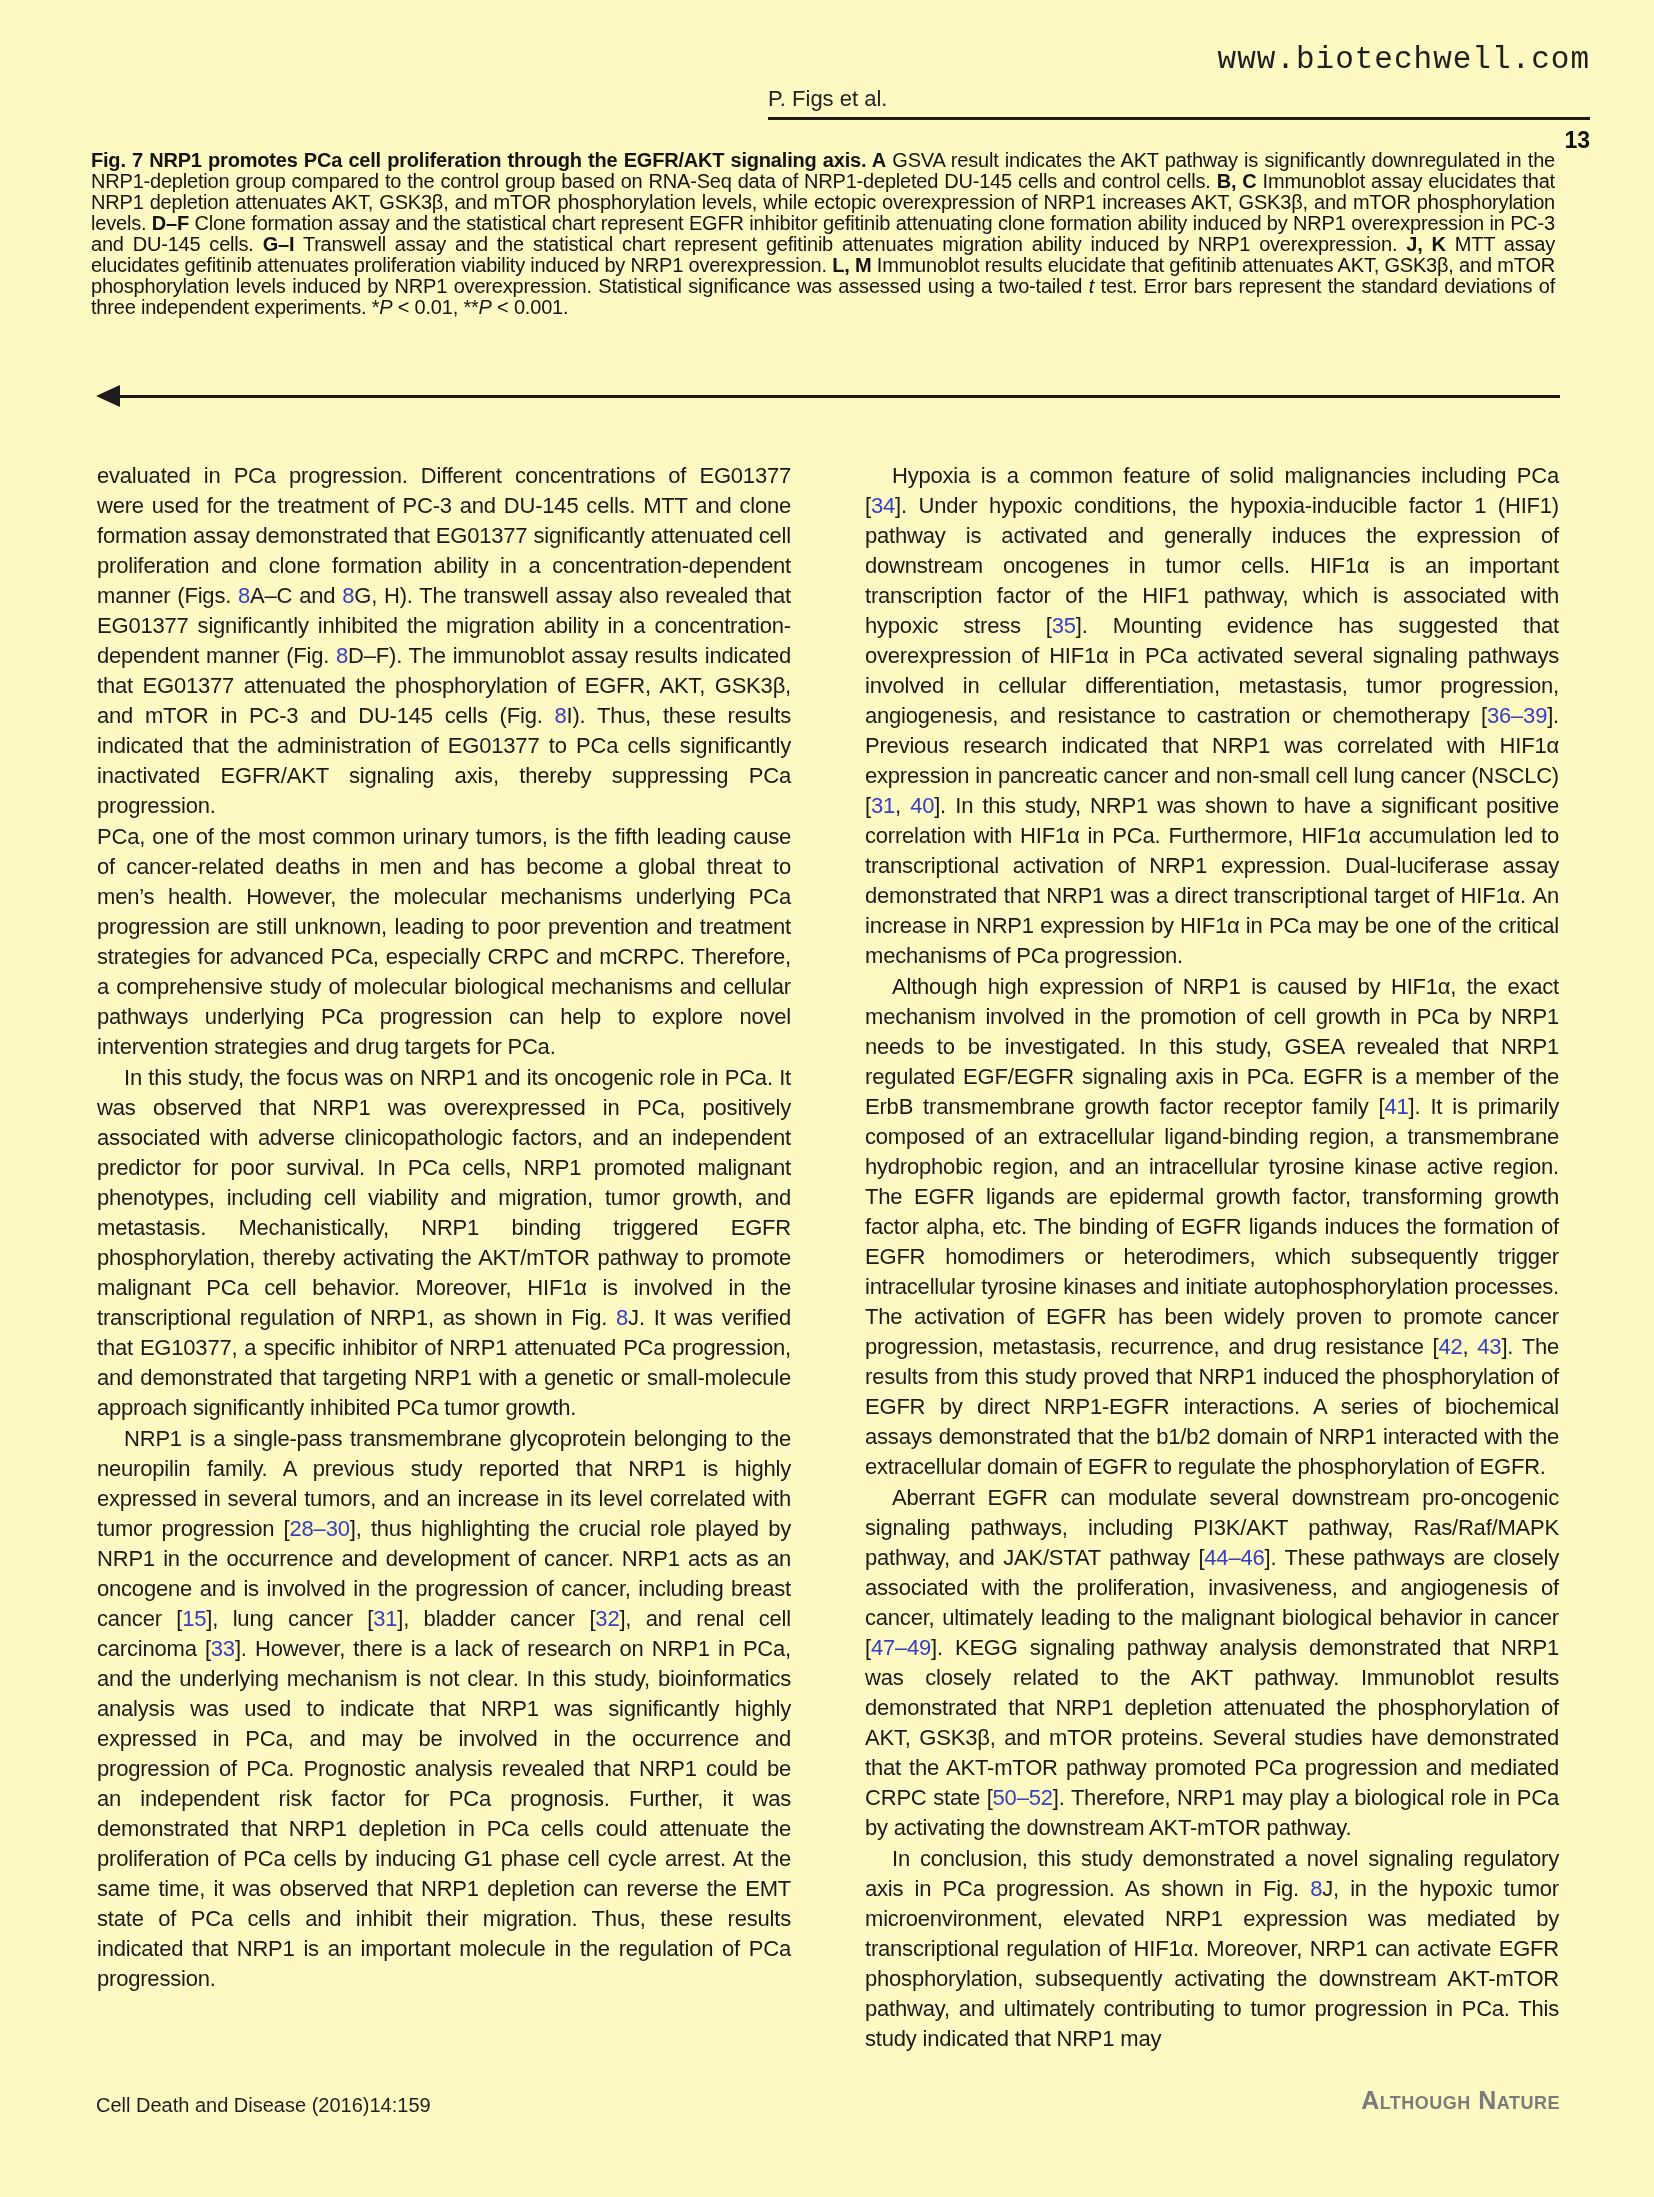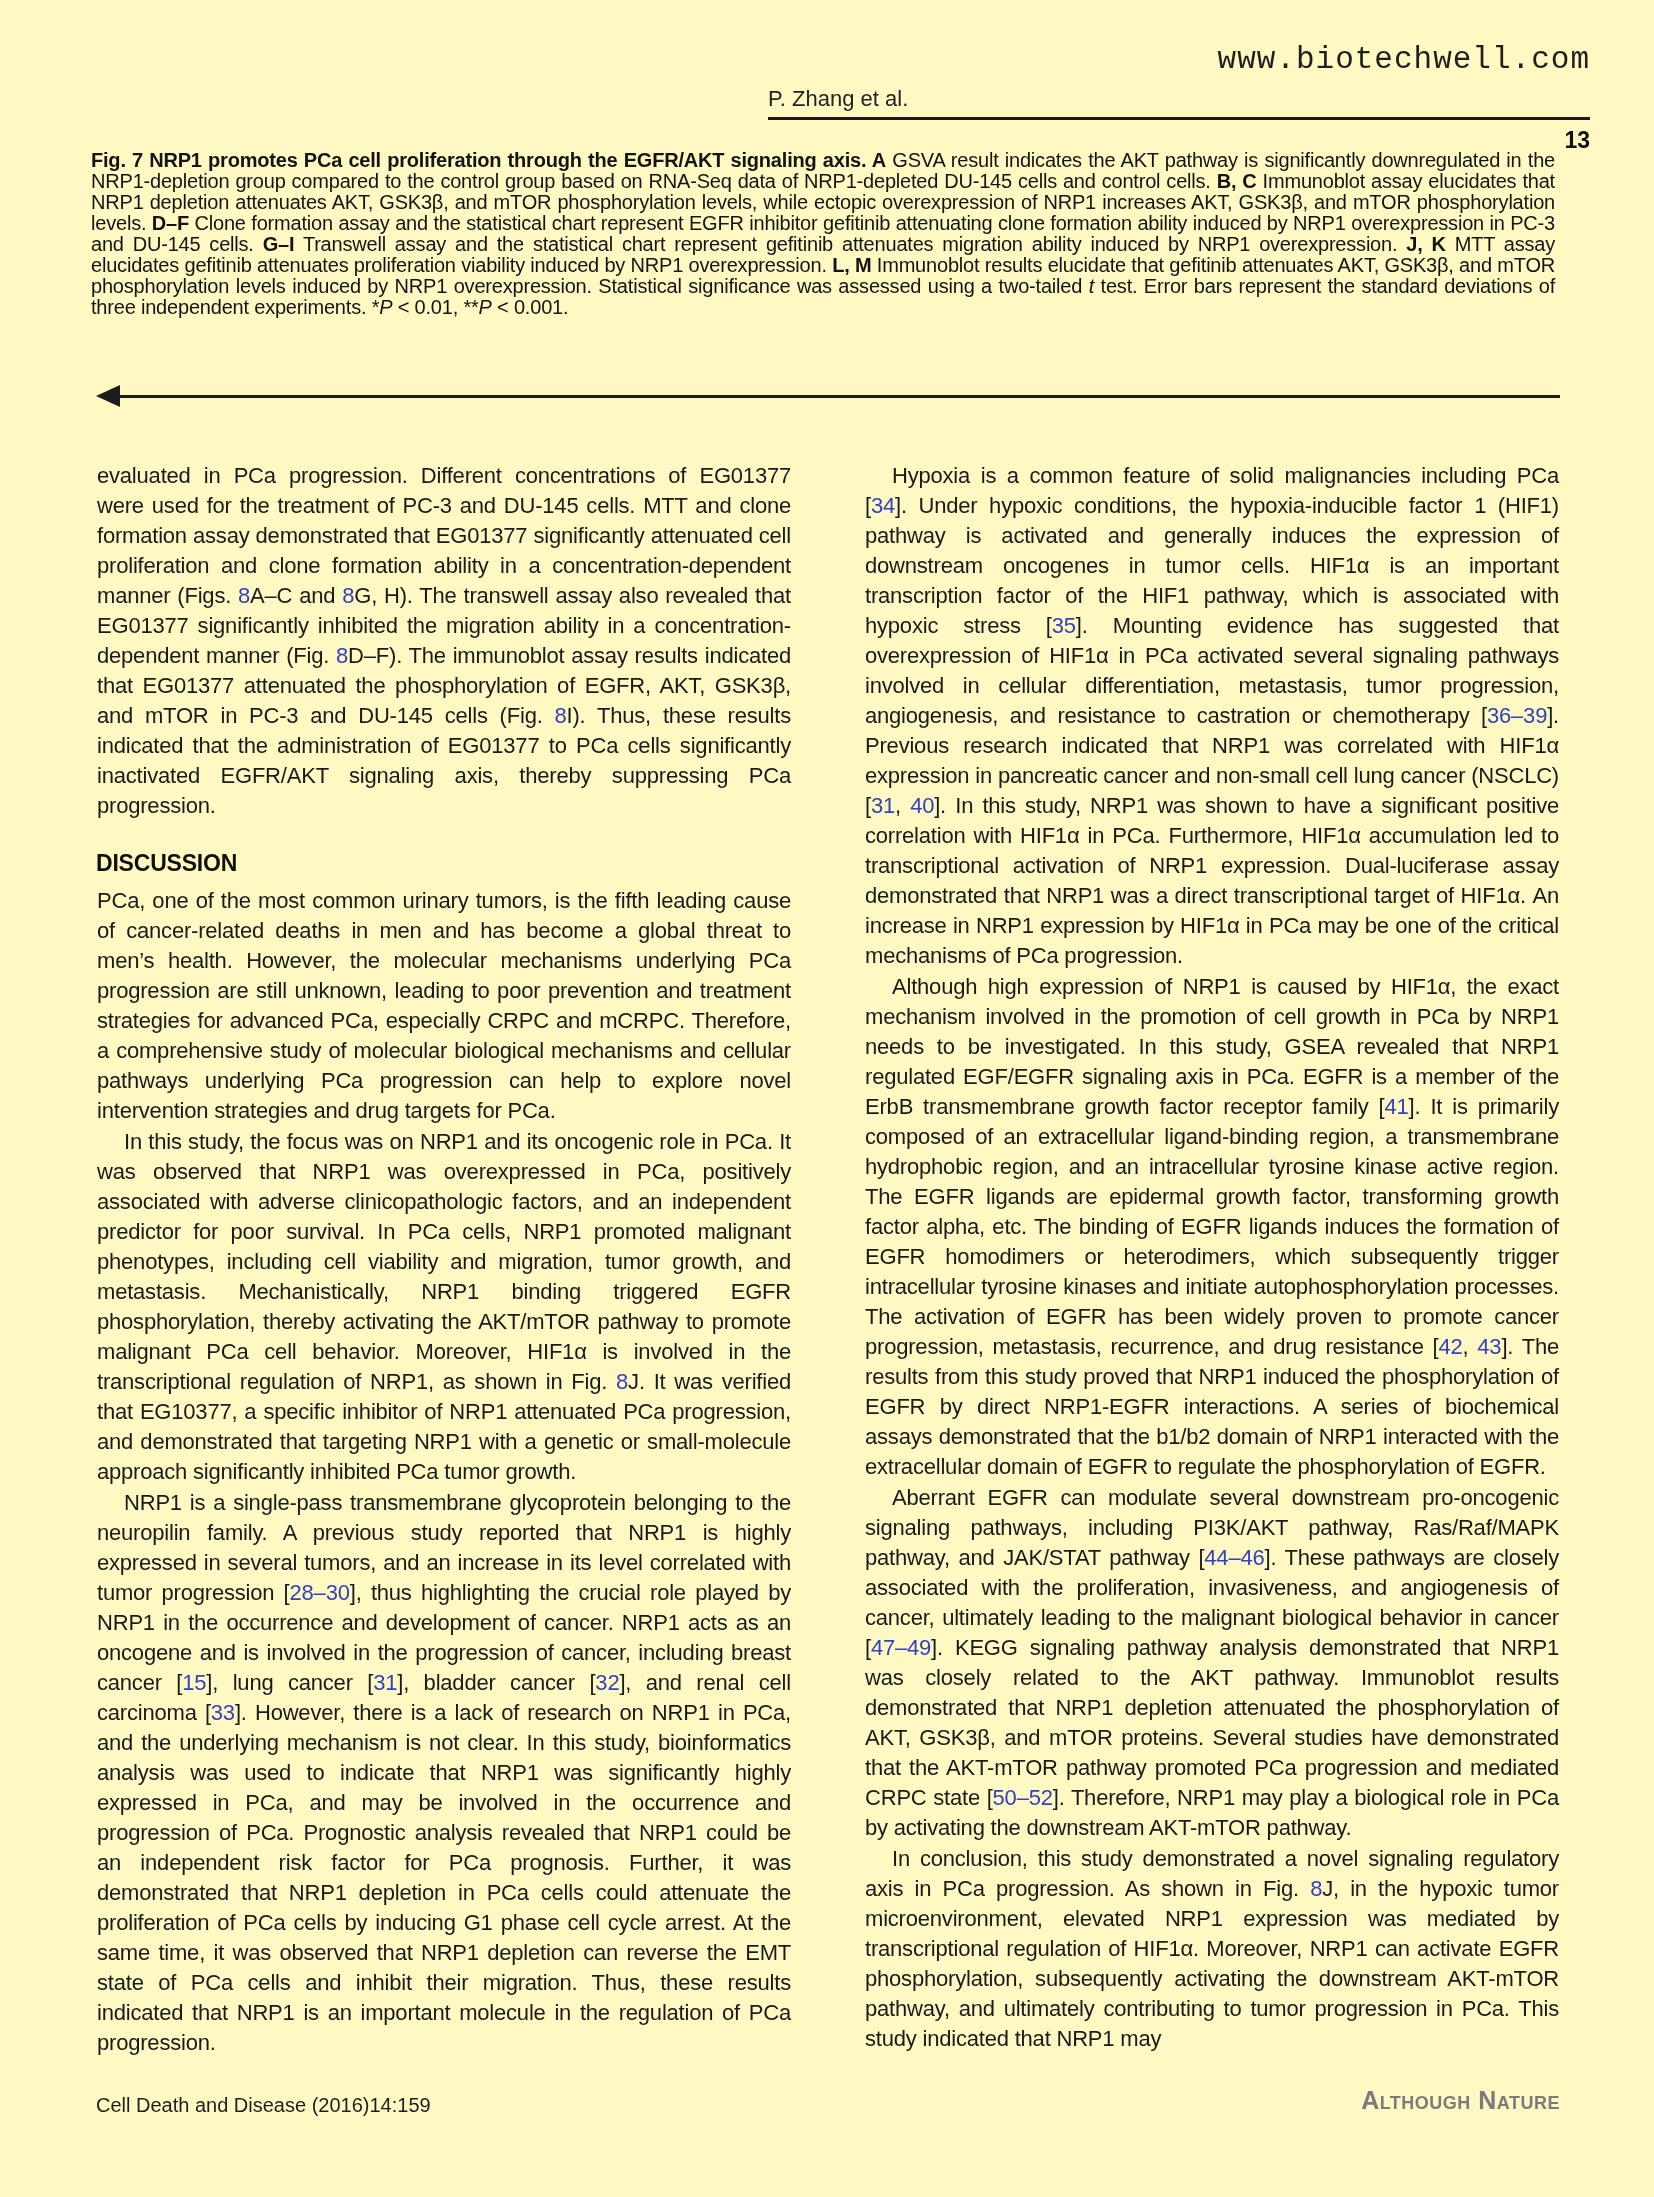--- a/index.html
+++ b/index.html
@@ -124,36 +124,35 @@
     letter-spacing: 0.5px;
   }
 </style>
 </head>
 <body>
 
 <div class="page">
 
   <div class="watermark">www.biotechwell.com</div>
 
-  <div class="authors">P. Zhang et al.</div>
+  <div class="authors">P. Figs et al.</div>
 
   <div class="header-rule"></div>
 
   <div class="page-number">13</div>
 
   <div class="figure-caption"><span class="seg-bold">Fig. 7  NRP1 promotes PCa cell proliferation through the EGFR/AKT signaling axis. A</span><span> GSVA result indicates the AKT pathway is significantly downregulated in the NRP1-depletion group compared to the control group based on RNA-Seq data of NRP1-depleted DU-145 cells and control cells. </span><span class="seg-bold">B, C</span><span> Immunoblot assay elucidates that NRP1 depletion attenuates AKT, GSK3β, and mTOR phosphorylation levels, while ectopic overexpression of NRP1 increases AKT, GSK3β, and mTOR phosphorylation levels. </span><span class="seg-bold">D–F</span><span> Clone formation assay and the statistical chart represent EGFR inhibitor gefitinib attenuating clone formation ability induced by NRP1 overexpression in PC-3 and DU-145 cells. </span><span class="seg-bold">G–I</span><span> Transwell assay and the statistical chart represent gefitinib attenuates migration ability induced by NRP1 overexpression. </span><span class="seg-bold">J, K</span><span> MTT assay elucidates gefitinib attenuates proliferation viability induced by NRP1 overexpression. </span><span class="seg-bold">L, M</span><span> Immunoblot results elucidate that gefitinib attenuates AKT, GSK3β, and mTOR phosphorylation levels induced by NRP1 overexpression. Statistical significance was assessed using a two-tailed </span><span class="seg-italic">t</span><span> test. Error bars represent the standard deviations of three independent experiments. *</span><span class="seg-italic">P</span><span> &lt; 0.01, **</span><span class="seg-italic">P</span><span> &lt; 0.001.</span></div>
 
   <div class="figure-pointer">
     <span class="triangle"></span>
     <span class="pointer-line"></span>
   </div>
 
   <div class="column column-left">
       <p class="body-para"><span>evaluated in PCa progression. Different concentrations of EG01377 were used for the treatment of PC-3 and DU-145 cells. MTT and clone formation assay demonstrated that EG01377 significantly attenuated cell proliferation and clone formation ability in a concentration-dependent manner (Figs. </span><span class="seg-link">8</span><span>A–C and </span><span class="seg-link">8</span><span>G, H). The transwell assay also revealed that EG01377 significantly inhibited the migration ability in a concentration-dependent manner (Fig. </span><span class="seg-link">8</span><span>D–F). The immunoblot assay results indicated that EG01377 attenuated the phosphorylation of EGFR, AKT, GSK3β, and mTOR in PC-3 and DU-145 cells (Fig. </span><span class="seg-link">8</span><span>I). Thus, these results indicated that the administration of EG01377 to PCa cells significantly inactivated EGFR/AKT signaling axis, thereby suppressing PCa progression.</span></p>
-      <h2 class="section-heading">DISCUSSION</h2>
       <p class="body-para"><span>PCa, one of the most common urinary tumors, is the fifth leading cause of cancer-related deaths in men and has become a global threat to men’s health. However, the molecular mechanisms underlying PCa progression are still unknown, leading to poor prevention and treatment strategies for advanced PCa, especially CRPC and mCRPC. Therefore, a comprehensive study of molecular biological mechanisms and cellular pathways underlying PCa progression can help to explore novel intervention strategies and drug targets for PCa.</span></p>
       <p class="body-para indent"><span>In this study, the focus was on NRP1 and its oncogenic role in PCa. It was observed that NRP1 was overexpressed in PCa, positively associated with adverse clinicopathologic factors, and an independent predictor for poor survival. In PCa cells, NRP1 promoted malignant phenotypes, including cell viability and migration, tumor growth, and metastasis. Mechanistically, NRP1 binding triggered EGFR phosphorylation, thereby activating the AKT/mTOR pathway to promote malignant PCa cell behavior. Moreover, HIF1α is involved in the transcriptional regulation of NRP1, as shown in Fig. </span><span class="seg-link">8</span><span>J. It was verified that EG10377, a specific inhibitor of NRP1 attenuated PCa progression, and demonstrated that targeting NRP1 with a genetic or small-molecule approach significantly inhibited PCa tumor growth.</span></p>
       <p class="body-para indent"><span>NRP1 is a single-pass transmembrane glycoprotein belonging to the neuropilin family. A previous study reported that NRP1 is highly expressed in several tumors, and an increase in its level correlated with tumor progression [</span><span class="seg-link">28–30</span><span>], thus highlighting the crucial role played by NRP1 in the occurrence and development of cancer. NRP1 acts as an oncogene and is involved in the progression of cancer, including breast cancer [</span><span class="seg-link">15</span><span>], lung cancer [</span><span class="seg-link">31</span><span>], bladder cancer [</span><span class="seg-link">32</span><span>], and renal cell carcinoma [</span><span class="seg-link">33</span><span>]. However, there is a lack of research on NRP1 in PCa, and the underlying mechanism is not clear. In this study, bioinformatics analysis was used to indicate that NRP1 was significantly highly expressed in PCa, and may be involved in the occurrence and progression of PCa. Prognostic analysis revealed that NRP1 could be an independent risk factor for PCa prognosis. Further, it was demonstrated that NRP1 depletion in PCa cells could attenuate the proliferation of PCa cells by inducing G1 phase cell cycle arrest. At the same time, it was observed that NRP1 depletion can reverse the EMT state of PCa cells and inhibit their migration. Thus, these results indicated that NRP1 is an important molecule in the regulation of PCa progression.</span></p>
     </div>
 
   <div class="column column-right">
       <p class="body-para indent"><span>Hypoxia is a common feature of solid malignancies including PCa [</span><span class="seg-link">34</span><span>]. Under hypoxic conditions, the hypoxia-inducible factor 1 (HIF1) pathway is activated and generally induces the expression of downstream oncogenes in tumor cells. HIF1α is an important transcription factor of the HIF1 pathway, which is associated with hypoxic stress [</span><span class="seg-link">35</span><span>]. Mounting evidence has suggested that overexpression of HIF1α in PCa activated several signaling pathways involved in cellular differentiation, metastasis, tumor progression, angiogenesis, and resistance to castration or chemotherapy [</span><span class="seg-link">36–39</span><span>]. Previous research indicated that NRP1 was correlated with HIF1α expression in pancreatic cancer and non-small cell lung cancer (NSCLC) [</span><span class="seg-link">31</span><span>, </span><span class="seg-link">40</span><span>]. In this study, NRP1 was shown to have a significant positive correlation with HIF1α in PCa. Furthermore, HIF1α accumulation led to transcriptional activation of NRP1 expression. Dual-luciferase assay demonstrated that NRP1 was a direct transcriptional target of HIF1α. An increase in NRP1 expression by HIF1α in PCa may be one of the critical mechanisms of PCa progression.</span></p>
       <p class="body-para indent"><span>Although high expression of NRP1 is caused by HIF1α, the exact mechanism involved in the promotion of cell growth in PCa by NRP1 needs to be investigated. In this study, GSEA revealed that NRP1 regulated EGF/EGFR signaling axis in PCa. EGFR is a member of the ErbB transmembrane growth factor receptor family [</span><span class="seg-link">41</span><span>]. It is primarily composed of an extracellular ligand-binding region, a transmembrane hydrophobic region, and an intracellular tyrosine kinase active region. The EGFR ligands are epidermal growth factor, transforming growth factor alpha, etc. The binding of EGFR ligands induces the formation of EGFR homodimers or heterodimers, which subsequently trigger intracellular tyrosine kinases and initiate autophosphorylation processes. The activation of EGFR has been widely proven to promote cancer progression, metastasis, recurrence, and drug resistance [</span><span class="seg-link">42</span><span>, </span><span class="seg-link">43</span><span>]. The results from this study proved that NRP1 induced the phosphorylation of EGFR by direct NRP1-EGFR interactions. A series of biochemical assays demonstrated that the b1/b2 domain of NRP1 interacted with the extracellular domain of EGFR to regulate the phosphorylation of EGFR.</span></p>
       <p class="body-para indent"><span>Aberrant EGFR can modulate several downstream pro-oncogenic signaling pathways, including PI3K/AKT pathway, Ras/Raf/MAPK pathway, and JAK/STAT pathway [</span><span class="seg-link">44–46</span><span>]. These pathways are closely associated with the proliferation, invasiveness, and angiogenesis of cancer, ultimately leading to the malignant biological behavior in cancer [</span><span class="seg-link">47–49</span><span>]. KEGG signaling pathway analysis demonstrated that NRP1 was closely related to the AKT pathway. Immunoblot results demonstrated that NRP1 depletion attenuated the phosphorylation of AKT, GSK3β, and mTOR proteins. Several studies have demonstrated that the AKT-mTOR pathway promoted PCa progression and mediated CRPC state [</span><span class="seg-link">50–52</span><span>]. Therefore, NRP1 may play a biological role in PCa by activating the downstream AKT-mTOR pathway.</span></p>
       <p class="body-para indent"><span>In conclusion, this study demonstrated a novel signaling regulatory axis in PCa progression. As shown in Fig. </span><span class="seg-link">8</span><span>J, in the hypoxic tumor microenvironment, elevated NRP1 expression was mediated by transcriptional regulation of HIF1α. Moreover, NRP1 can activate EGFR phosphorylation, subsequently activating the downstream AKT-mTOR pathway, and ultimately contributing to tumor progression in PCa. This study indicated that NRP1 may</span></p>

